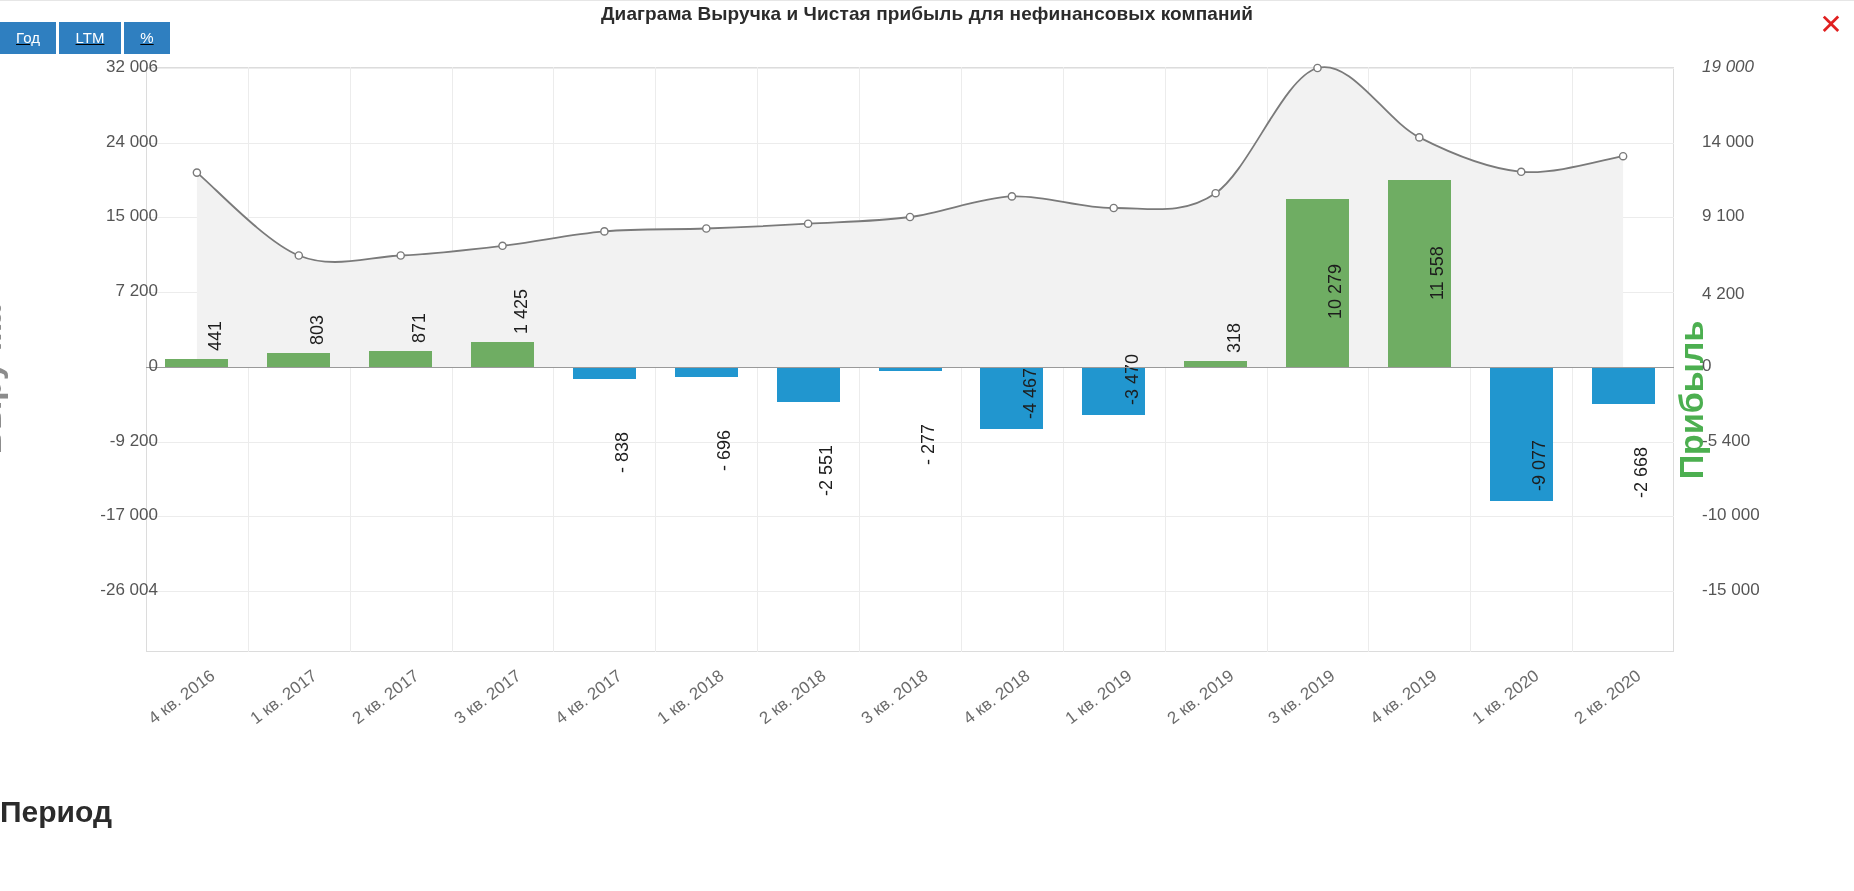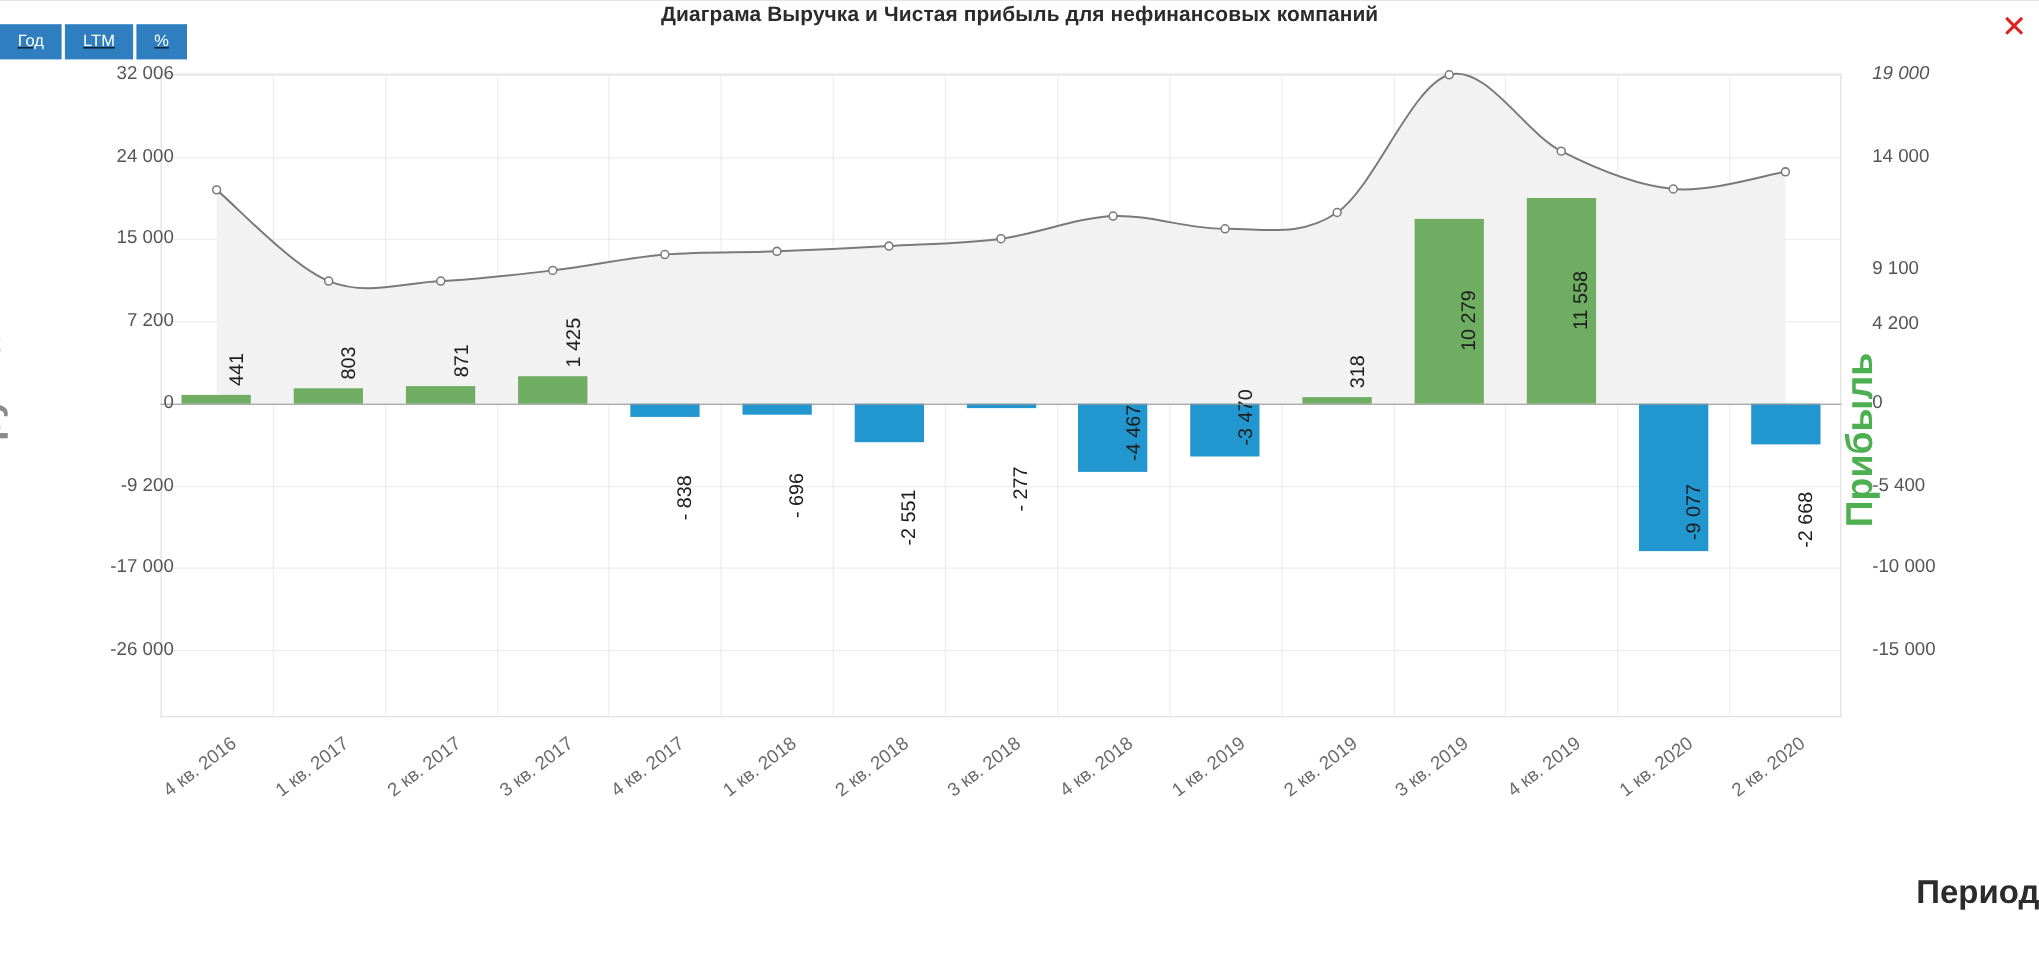--- a/index.html
+++ b/index.html
@@ -121,21 +121,21 @@
     transform: rotate(-90deg);
     transform-origin: 130px 130px;
     text-align: center;
     font-size: 34px;
     font-weight: bold;
     color: #4caf50;
   }
   .axis-title-bottom {
     position: absolute;
     left: 0; top: 795px; width: 1854px;
-    text-align: right;
+    text-align: left;
     font-size: 30px;
     font-weight: bold;
     color: #2b2b2b;
   }
 
   
   .bar {
     position: absolute;
     box-sizing: border-box;
   }
@@ -278,26 +278,26 @@
   </div>
 
   <div id="ytick-left-layer">
       <div class="ytick left" style="top: 57px;">32 006</div>
       <div class="ytick left" style="top: 132px;">24 000</div>
       <div class="ytick left" style="top: 206px;">15 000</div>
       <div class="ytick left" style="top: 281px;">7 200</div>
       <div class="ytick left" style="top: 356px;">0</div>
       <div class="ytick left" style="top: 431px;">-9 200</div>
       <div class="ytick left" style="top: 505px;">-17 000</div>
-      <div class="ytick left" style="top: 580px;">-26 000</div>
+      <div class="ytick left" style="top: 580px;">-26 004</div>
     </div>
   <div id="ytick-right-layer">
       <div class="ytick right" style="top: 57px; font-style: italic;">19 000</div>
       <div class="ytick right" style="top: 132px;">14 000</div>
-      <div class="ytick right" style="top: 206px; margin-top: 28px;">9 100</div>
+      <div class="ytick right" style="top: 206px;">9 100</div>
       <div class="ytick right" style="top: 284px;">4 200</div>
       <div class="ytick right" style="top: 356px;">0</div>
       <div class="ytick right" style="top: 431px;">-5 400</div>
       <div class="ytick right" style="top: 505px;">-10 000</div>
       <div class="ytick right" style="top: 580px;">-15 000</div>
     </div>
   <div id="xtick-layer">
       <div class="xtick" style="left: 46.9333px; top: 666px; width: 160px;">4 кв. 2016</div>
       <div class="xtick" style="left: 148.8px; top: 666px; width: 160px;">1 кв. 2017</div>
       <div class="xtick" style="left: 250.667px; top: 666px; width: 160px;">2 кв. 2017</div>

